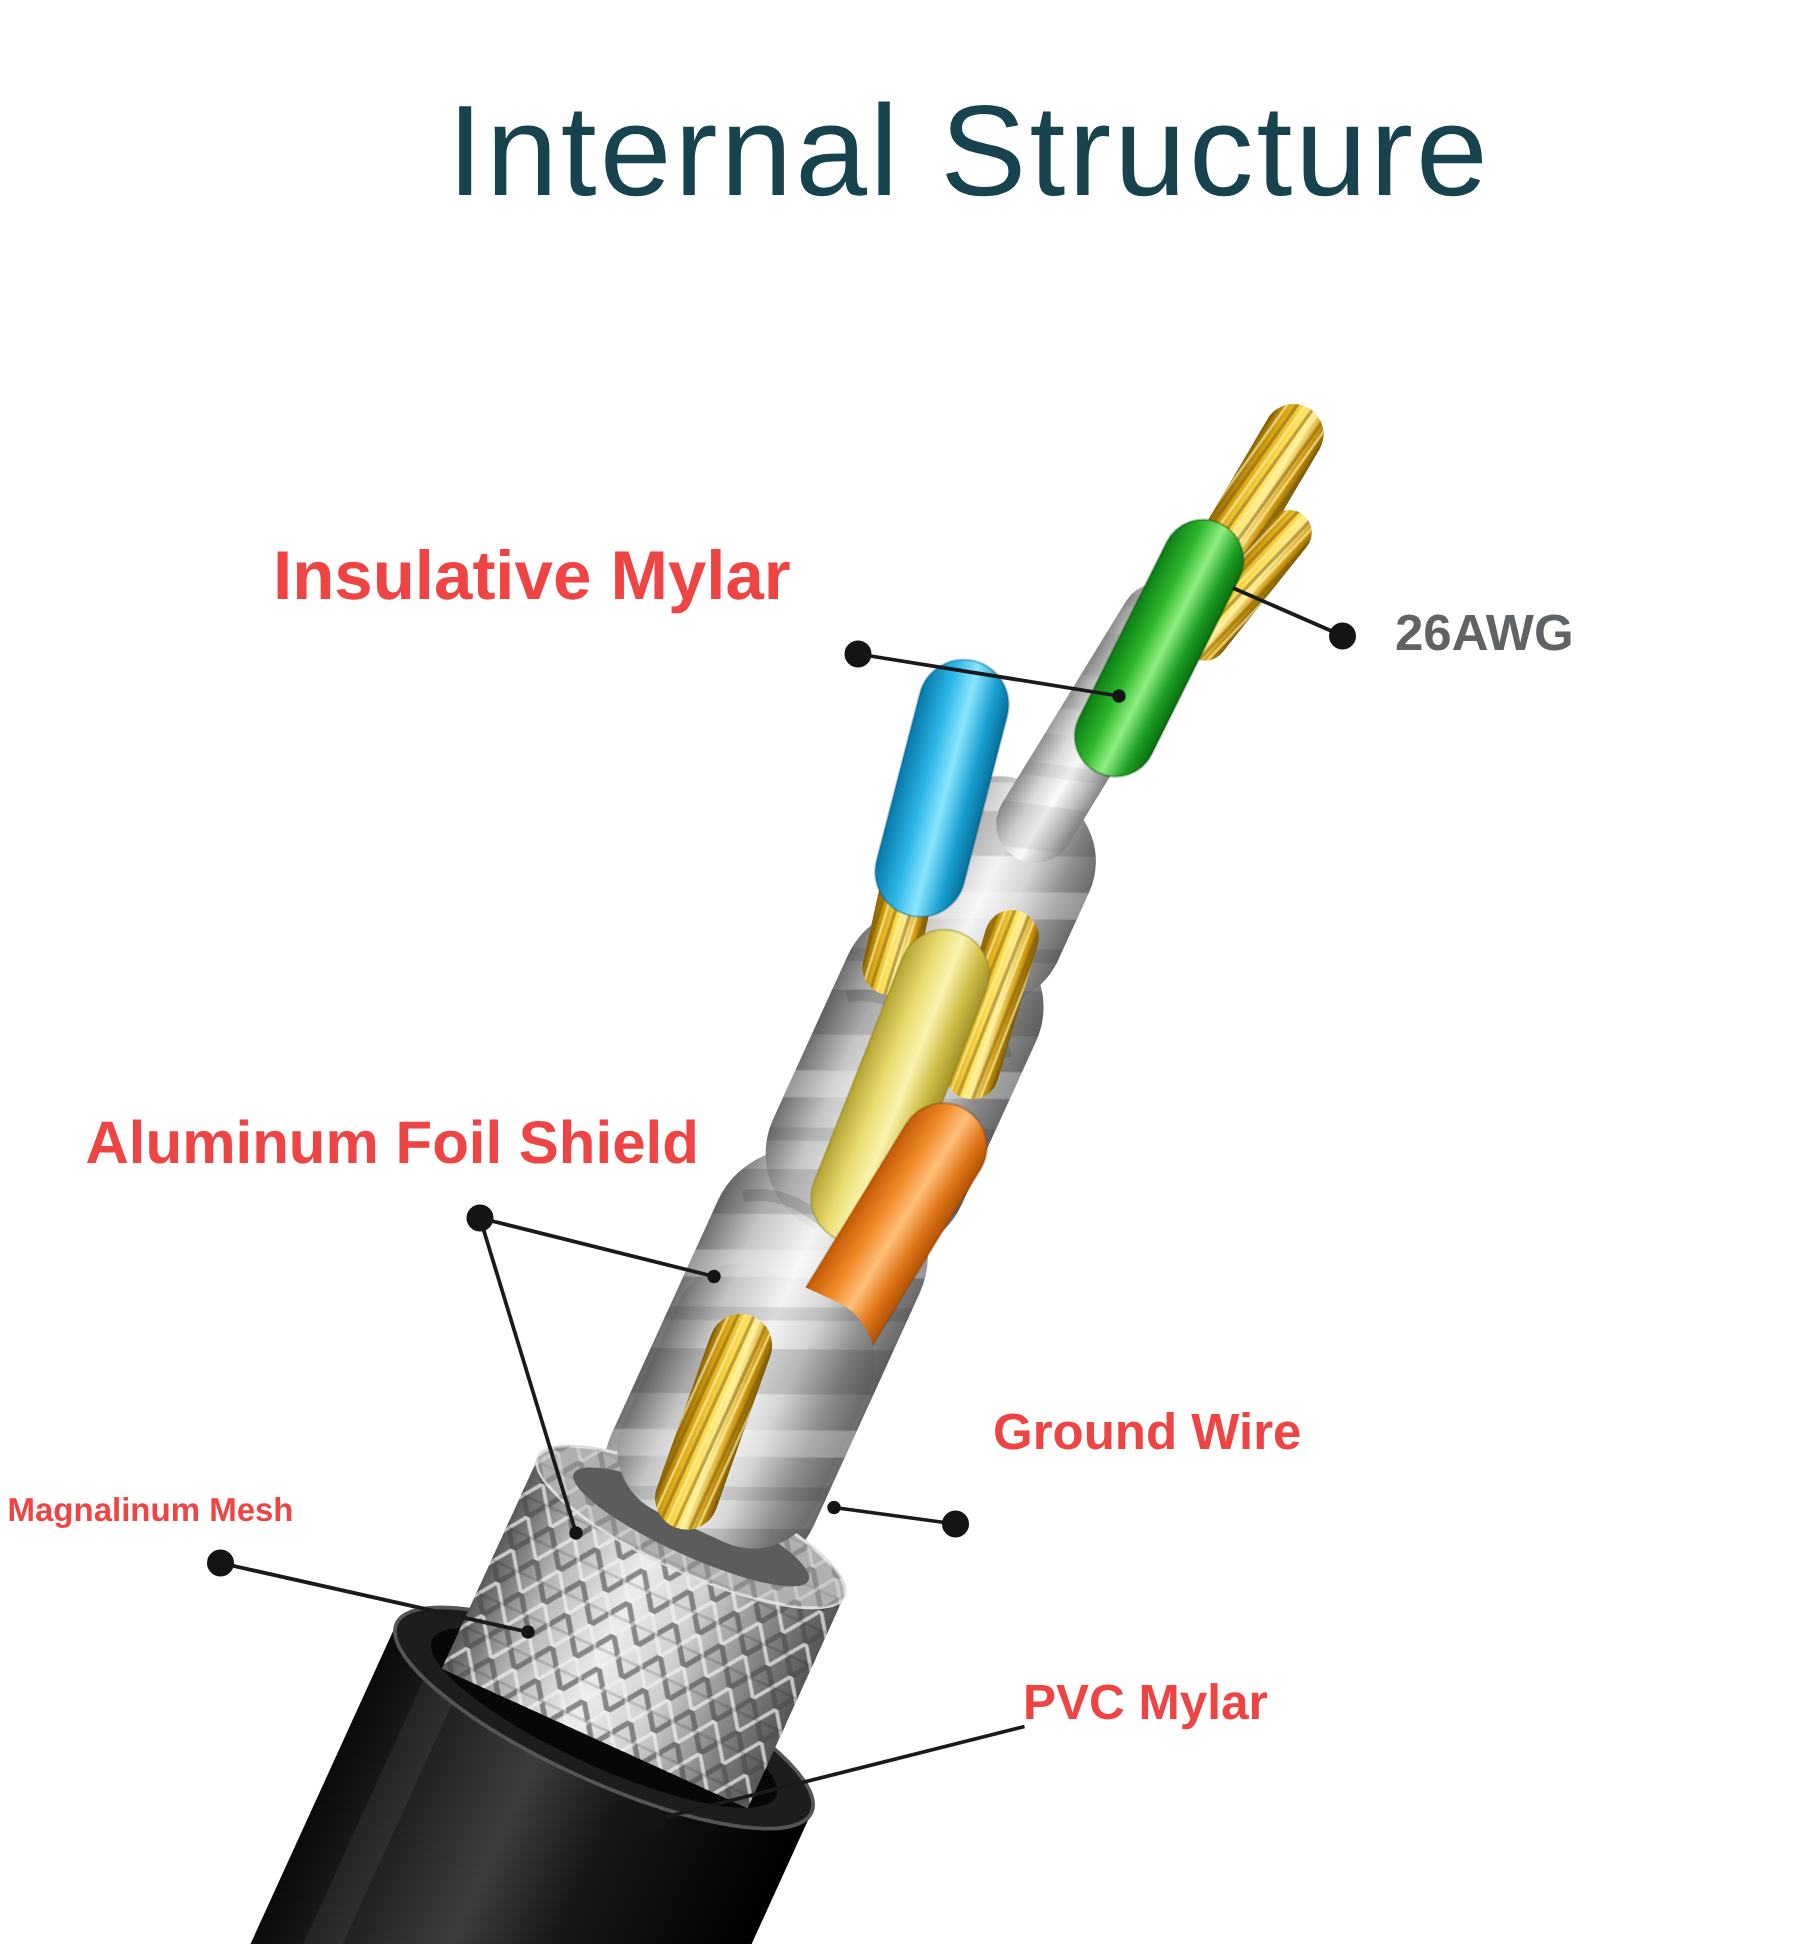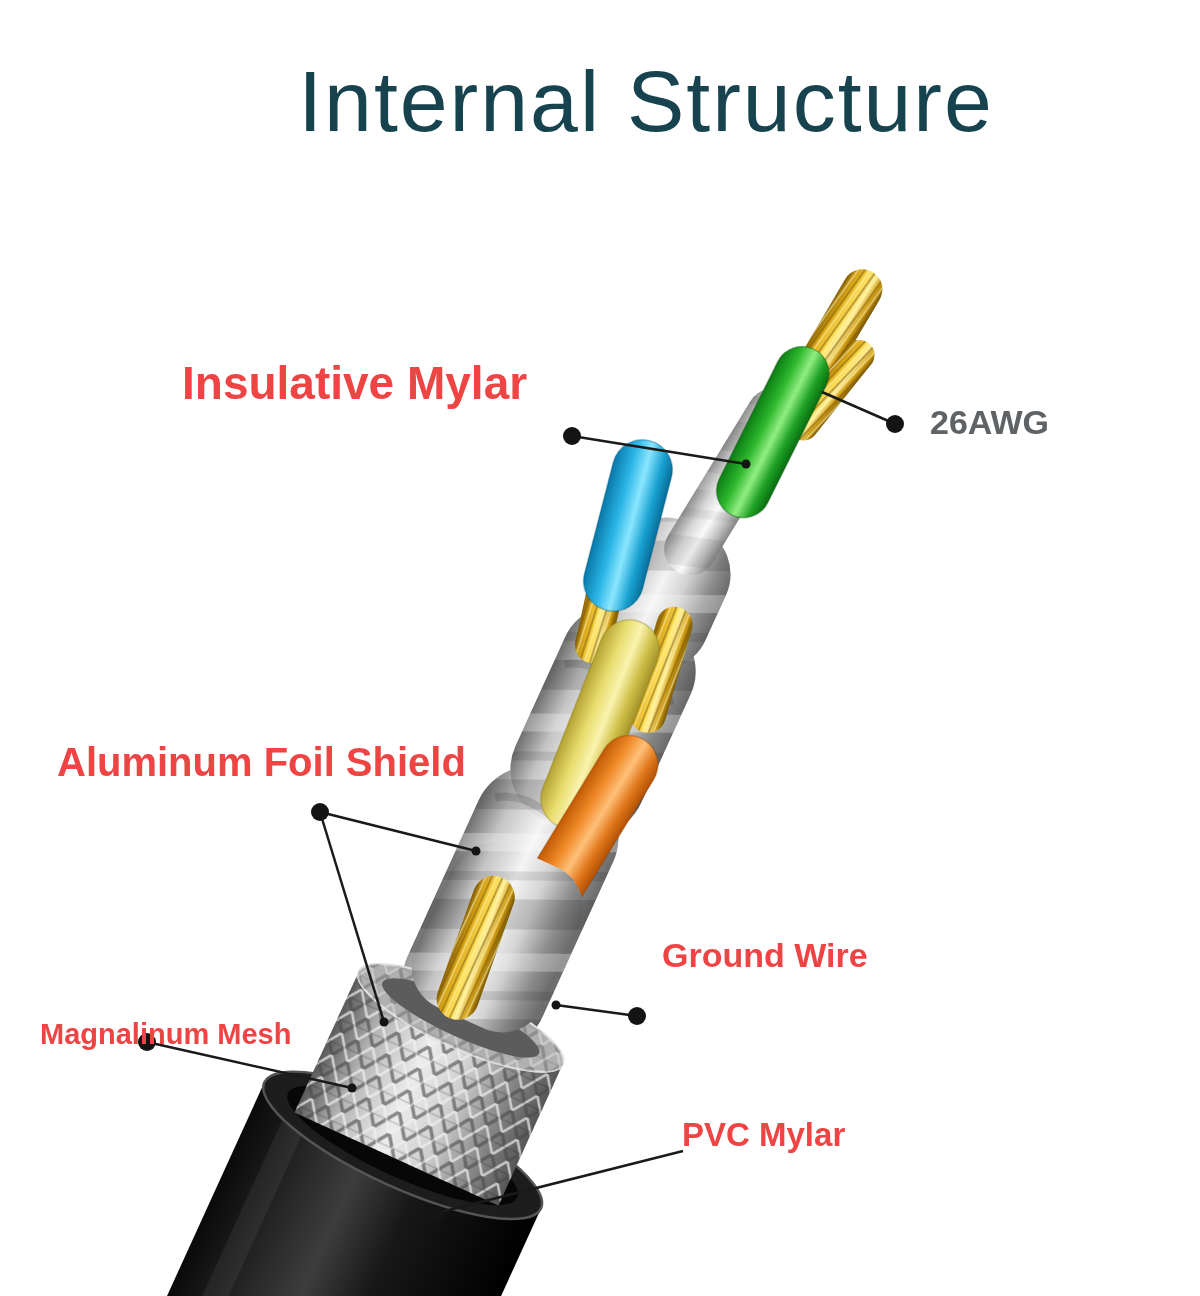--- a/index.html
+++ b/index.html
@@ -11,21 +11,21 @@
   svg.diagram { position:absolute; left:0; top:0; }
   .title {
     position:absolute; left:0; top:52px; width:100%; text-align:center;
     color:#17434f; font-size:86px; font-weight:400; letter-spacing:2px;margin-left:46px;
   }
   .lbl { position:absolute; color:#ef4444; font-weight:bold; white-space:nowrap; }
   .lbl-insulative { left:182px; top:356px; font-size:46px; }
   .lbl-copper     { left:930px; top:400px; font-size:34px; line-height:1.32; color:#5f6366; }
   .lbl-aluminum   { left:37px;  top:740px; font-size:40px;margin-left:20px; }
   .lbl-ground     { left:617px; top:936px; font-size:34px;margin-left:45px; }
-  .lbl-mesh       { left:40px;  top:994px; font-size:29px;margin-top:24px; }
+  .lbl-mesh       { left:5px;  top:994px; font-size:22px; }
   .lbl-pvc        { left:682px; top:1116px; font-size:33px; }
 </style>
 </head>
 <body>
 
 <div class="stage">
 
   <svg class="diagram" width="1200" height="1296" viewBox="0 0 1200 1296">
     <defs>
       <linearGradient id="gJacket" x1="0" y1="0" x2="1" y2="0">

